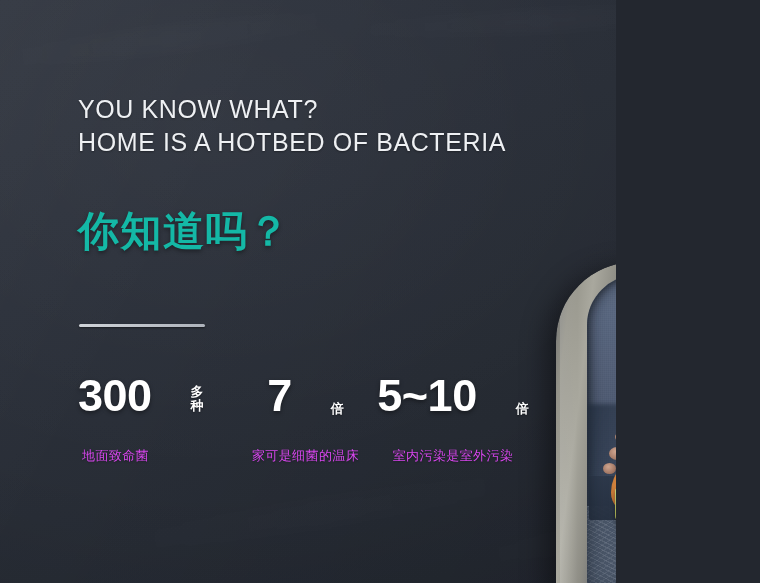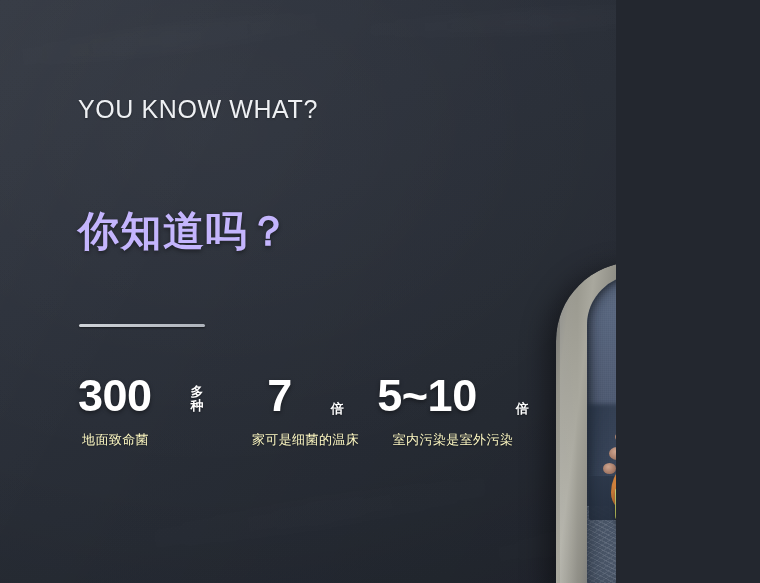--- a/index.html
+++ b/index.html
@@ -74,21 +74,21 @@
     font-weight: 400;
     white-space: nowrap;
     text-shadow: 0 1px 2px rgba(0,0,0,.35);
   }
   .eyebrow .l2 { display: block; }
 
   .headline {
     position: absolute;
     top: 177px;
     left: 0;
-    color: #c4b5fd;
+    color: #14b8a6;
     font-size: 41px;
     line-height: 54px;
     font-weight: 700;
     letter-spacing: 1.5px;
     white-space: nowrap;
     text-shadow: 0 2px 4px rgba(0,0,0,.40);
   }
   .headline .l2 { display: block; }
 
   .rule {
@@ -141,23 +141,23 @@
     text-shadow: 0 1px 2px rgba(0,0,0,.40);
   }
   .stat-unit.stacked {
     line-height: 13.5px;
     width: 14px;
     margin-bottom: 6px;
     white-space: normal;
     word-break: break-all;
   }
   .stat-caption {
-    margin-top: 13px;
+    margin-top: 29px;
     text-align: center;
-    color: #fef9c3;
+    color: #d946ef;
     font-size: 13px;
     line-height: 17px;
     letter-spacing: .4px;
     white-space: nowrap;
     text-shadow: 0 1px 2px rgba(0,0,0,.35);
   }
   .stat.s1 .stat-figure { justify-content: flex-start; }
   .stat.s1 .stat-caption { text-align: left; padding-left: 4px; }
 
   
@@ -404,20 +404,21 @@
   <div class="bg-vignette"></div>
   <div class="bg-streak s1"></div>
   <div class="bg-streak s2"></div>
   <div class="bg-streak s3"></div>
   <div class="bg-streak s4"></div>
 
   <div class="content">
 
     <div class="eyebrow">
       <span>YOU KNOW WHAT?</span>
+      <span class="l2">HOME IS A HOTBED OF BACTERIA</span>
     </div>
 
     <h1 class="headline">
       <span>你知道吗？</span>
     </h1>
 
     <div class="rule"></div>
 
     <div class="stats">
 

